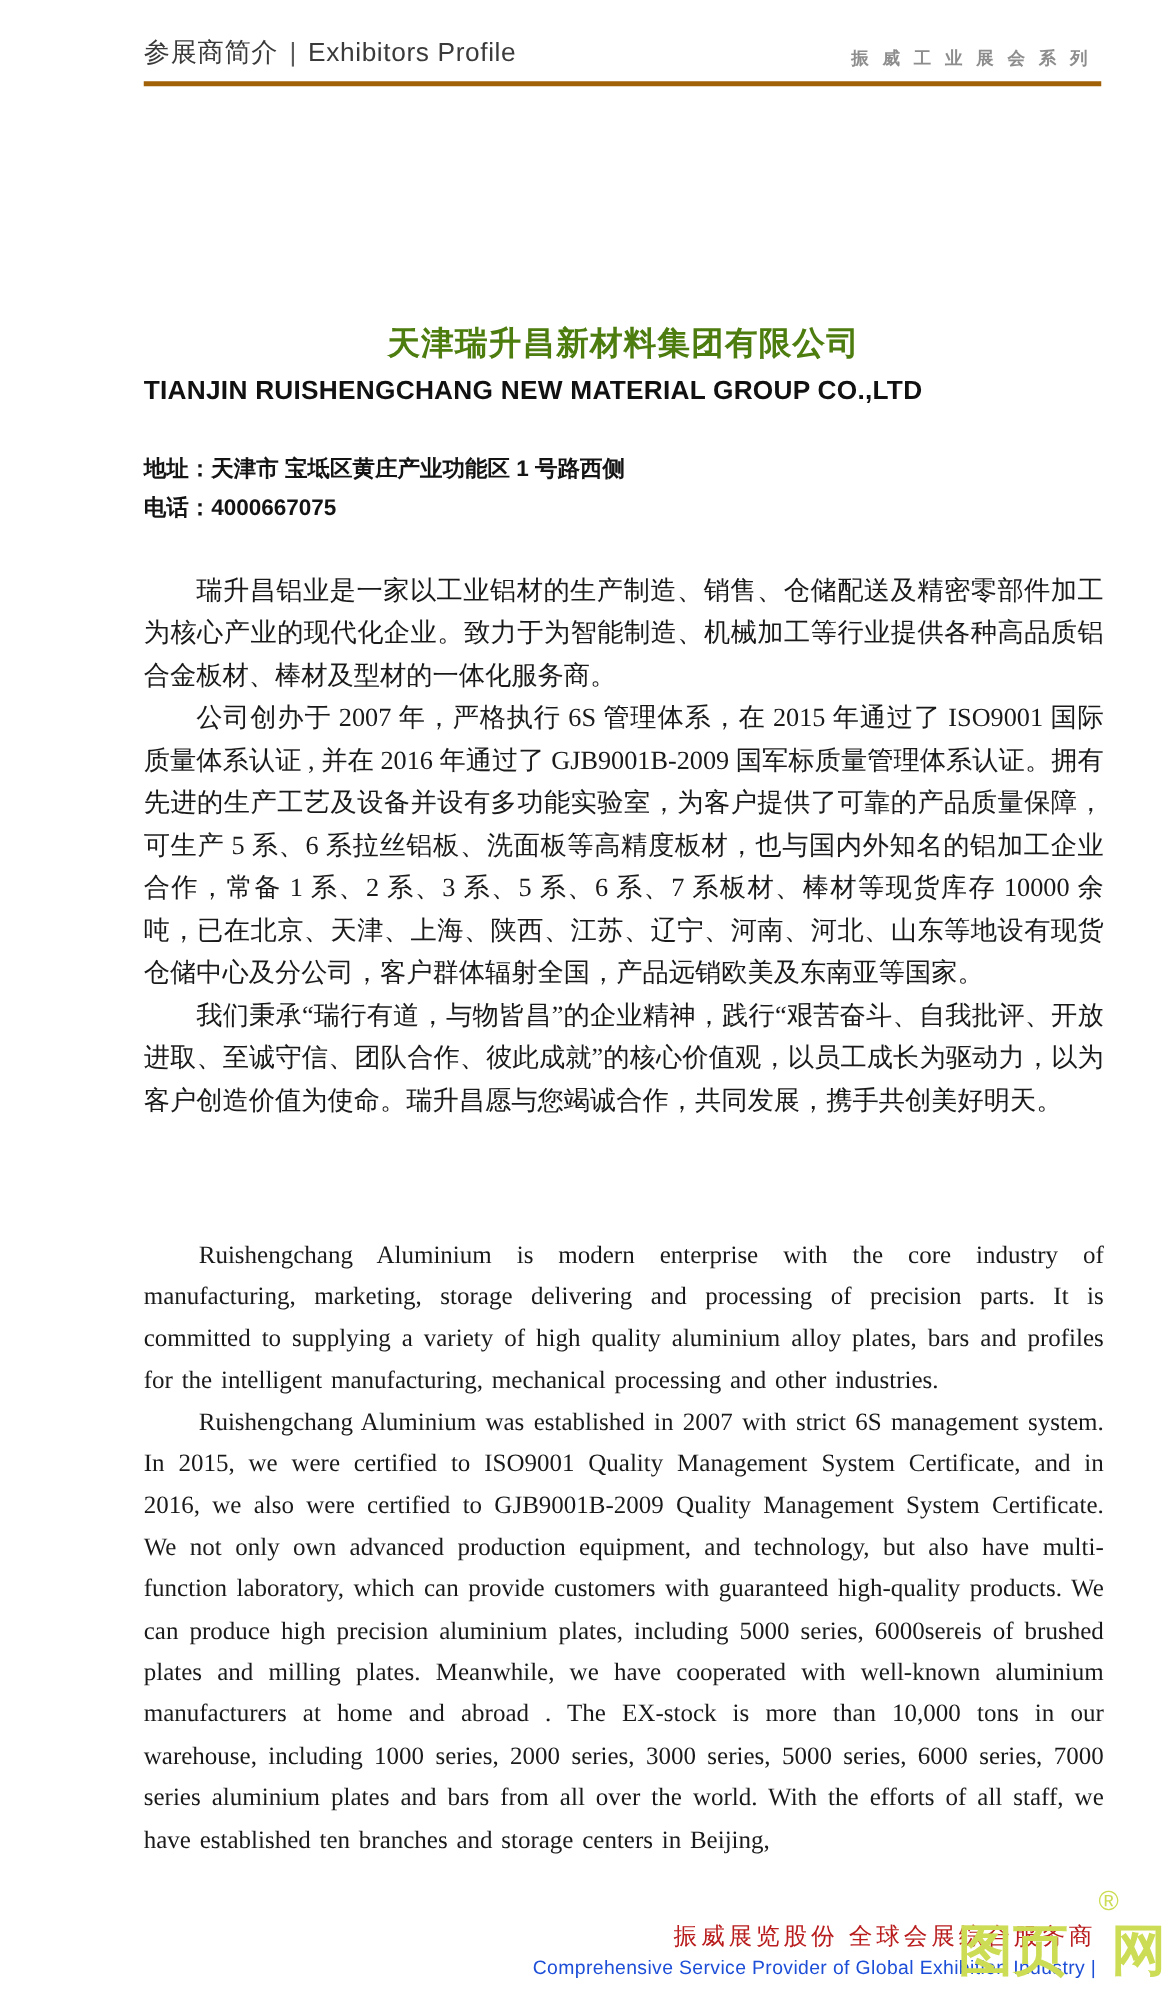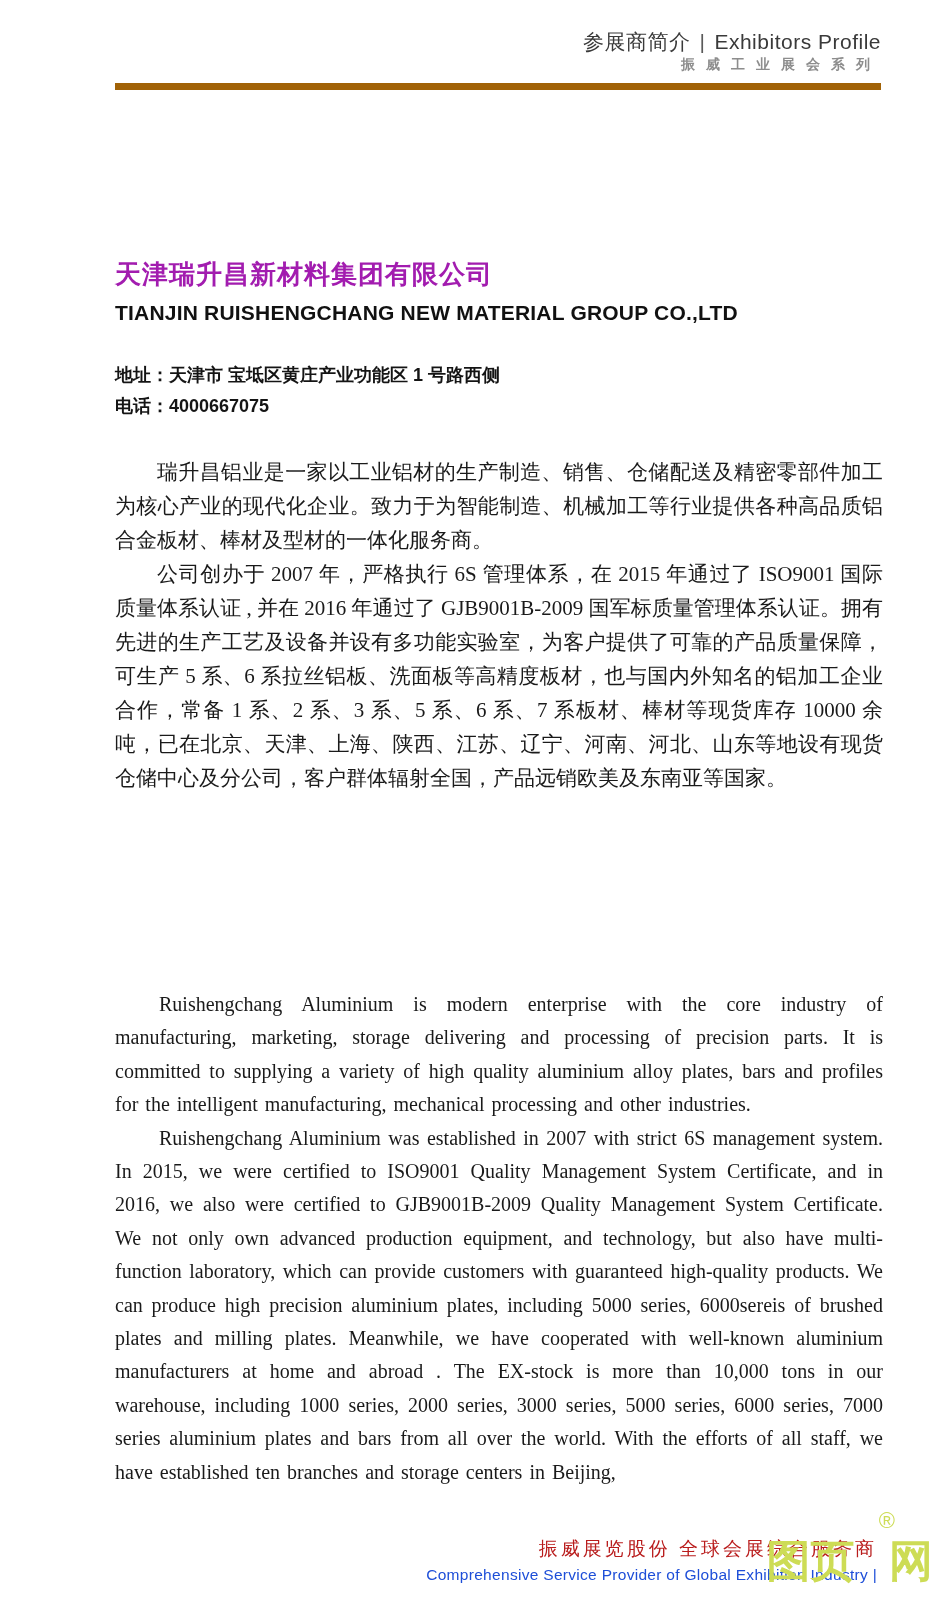--- a/index.html
+++ b/index.html
@@ -16,22 +16,21 @@
   
   .header {
     position: absolute;
     left: 115px;
     right: 56px;
     top: 28px;
     display: flex;
     justify-content: space-between;
     align-items: flex-end;
     padding-bottom: 9px;
-    border-bottom: 7px solid #a16207;
-    flex-direction: column;
+    border-bottom: 4px solid #a16207;
   }
   .header-title {
     font-family: "Liberation Sans", "DejaVu Sans", sans-serif;
     font-size: 21px;
     color: #3a3a3a;
     letter-spacing: 0.5px;
     white-space: nowrap;
   }
   .header-title .sep { margin: 0 9px; color: #5a5a5a; }
   .header-series {
@@ -53,22 +52,23 @@
     line-height: 33px;
     text-align: justify;
     word-spacing: 2px;
   }
 
   .company { position: absolute; left: 115px; width: 768px; top: 257px; }
   .company-zh {
     font-family: Liberation Sans, sans-serif;
     font-size: 26px;
     font-weight: bold;
-    color: #a21caf;
+    color: #4d7c0f;
     letter-spacing: 1px;
+    text-align: center;
   }
   .company-en {
     font-family: "Liberation Sans", "DejaVu Sans", sans-serif;
     font-size: 21px;
     font-weight: bold;
     color: #111;
     margin-top: 9px;
     letter-spacing: 0.2px;
   }
 
@@ -175,20 +175,21 @@
   </div>
 
   <div class="contact">
     <div><span>地址：</span><span>天津市 宝坻区黄庄产业功能区 1 号路西侧</span></div>
     <div><span>电话：</span><span>4000667075</span></div>
   </div>
 
   <div class="profile-zh">
     <p>瑞升昌铝业是一家以工业铝材的生产制造、销售、仓储配送及精密零部件加工为核心产业的现代化企业。致力于为智能制造、机械加工等行业提供各种高品质铝合金板材、棒材及型材的一体化服务商。</p>
     <p>公司创办于 2007 年，严格执行 6S 管理体系，在 2015 年通过了 ISO9001 国际质量体系认证 , 并在 2016 年通过了 GJB9001B-2009 国军标质量管理体系认证。拥有先进的生产工艺及设备并设有多功能实验室，为客户提供了可靠的产品质量保障，可生产 5 系、6 系拉丝铝板、洗面板等高精度板材，也与国内外知名的铝加工企业合作，常备 1 系、2 系、3 系、5 系、6 系、7 系板材、棒材等现货库存 10000 余吨，已在北京、天津、上海、陕西、江苏、辽宁、河南、河北、山东等地设有现货仓储中心及分公司，客户群体辐射全国，产品远销欧美及东南亚等国家。</p>
+    <p>我们秉承“瑞行有道，与物皆昌”的企业精神，践行“艰苦奋斗、自我批评、开放进取、至诚守信、团队合作、彼此成就”的核心价值观，以员工成长为驱动力，以为客户创造价值为使命。瑞升昌愿与您竭诚合作，共同发展，携手共创美好明天。</p>
   </div>
 
   <div class="profile-en">
     <p>Ruishengchang Aluminium is modern enterprise with the core industry of manufacturing, marketing, storage delivering and processing of precision parts. It is committed to supplying a variety of high quality aluminium alloy plates, bars and profiles for the intelligent manufacturing, mechanical processing and other industries.</p>
     <p>Ruishengchang Aluminium was established in 2007 with strict 6S management system. In 2015, we were certified to ISO9001 Quality Management System Certificate, and in 2016, we also were certified to GJB9001B-2009 Quality Management System Certificate. We not only own advanced production equipment, and technology, but also have multi-function laboratory, which can provide customers with guaranteed high-quality products. We can produce high precision aluminium plates, including 5000 series, 6000sereis of brushed plates and milling plates. Meanwhile, we have cooperated with well-known aluminium manufacturers at home and abroad . The EX-stock is more than 10,000 tons in our warehouse, including 1000 series, 2000 series, 3000 series, 5000 series, 6000 series, 7000 series aluminium plates and bars from all over the world. With the efforts of all staff, we have established ten branches and storage centers in Beijing,</p>
   </div>
 
   <div class="footer">
     <div class="footer-zh">振威展览股份 全球会展综合服务商</div>
     <div class="footer-en">Comprehensive Service Provider of Global Exhibition Industry |</div>

